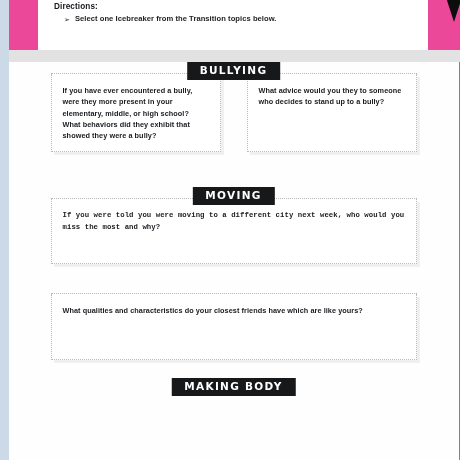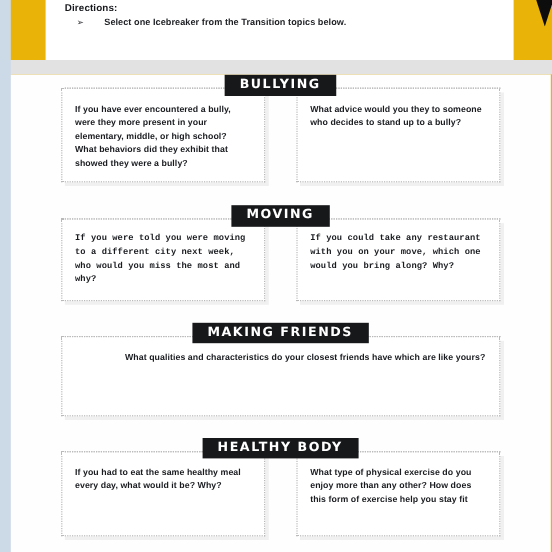--- a/index.html
+++ b/index.html
@@ -12,21 +12,21 @@
     overflow: hidden;
     background: #e2e2e2;
     font-family: "Liberation Sans", sans-serif;
     position: relative;
   }
 
   
   #viewport {
     position: absolute;
     inset: 0;
-    background: #eab308;
+    background: #ec4899;
     overflow: hidden;
   }
   #left-rail {
     position: absolute;
     left: 0; top: 0;
     width: 9px; height: 460px;
     background: #ccd9e6;
     z-index: 6;
   }
 
@@ -45,21 +45,21 @@
     font-size: 8.2px;
     font-weight: bold;
     color: #16181c;
     letter-spacing: .1px;
     margin: 0 0 4px 0;
     line-height: 1.1;
   }
   .direction-item {
     display: flex;
     align-items: flex-start;
-    gap: 17px;
+    gap: 5px;
     margin: 0 0 2.5px 10px;
     line-height: 1.15;
   }
   .direction-bullet {
     font-size: 7px;
     color: #1d1f23;
     line-height: 1.35;
     flex: 0 0 auto;
   }
   .direction-text {
@@ -155,24 +155,24 @@
     font-weight: bold;
     color: #191b1f;
     line-height: 1.55;
     letter-spacing: .06px;
     margin: 0;
   }
 
   
   .section-bullying { padding-top: 11px; }
   .section-bullying .qcard { min-height: 70px; }
-  .section-moving { margin-top: 19px; }
+  .section-moving { margin-top: 35px; }
   .section-moving .qcard { min-height: 65px; font-family: Liberation Mono, monospace; }
   .section-friends { margin-top: 18px; }
-  .section-friends .qcard { min-height: 66px; text-align: right; }
+  .section-friends .qcard { min-height: 66px; }
   .section-healthy { margin-top: 18px; }
   .section-healthy .qcard { min-height: 70px; }
 </style>
 </head>
 <body>
 
 <div id="viewport">
 
   <div id="left-rail"></div>
 
@@ -207,41 +207,29 @@
         </div>
       </div>
     </div>
 
     <div class="section section-moving">
       <div class="section-badge">MOVING</div>
       <div class="section-row">
         <div class="qcard">
           <p class="qtext">If you were told you were moving to a different city next week, who would you miss the most and why?</p>
         </div>
-        <div class="qcard">
-          <p class="qtext">If you could take any restaurant with you on your move, which one would you bring along? Why?</p>
-        </div>
       </div>
     </div>
 
     <div class="section section-friends">
-      <div class="section-badge">MAKING FRIENDS</div>
       <div class="section-row">
         <div class="qcard">
           <p class="qtext">What qualities and characteristics do your closest friends have which are like yours?</p>
         </div>
       </div>
     </div>
 
     <div class="section section-healthy">
-      <div class="section-badge">HEALTHY BODY</div>
-      <div class="section-row">
-        <div class="qcard">
-          <p class="qtext">If you had to eat the same healthy meal every day, what would it be? Why?</p>
-        </div>
-        <div class="qcard">
-          <p class="qtext">What type of physical exercise do you enjoy more than any other? How does this form of exercise help you stay fit</p>
-        </div>
-      </div>
+      <div class="section-badge">MAKING BODY</div>
     </div>
 
   </div>
 </div>
 
 </body></html>

